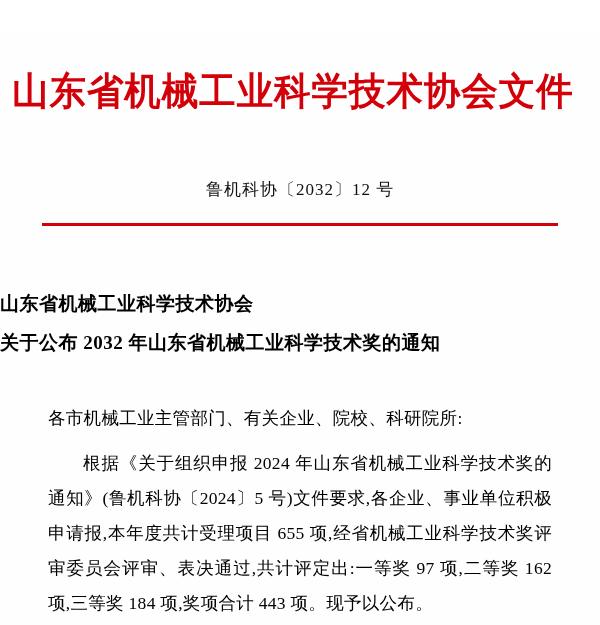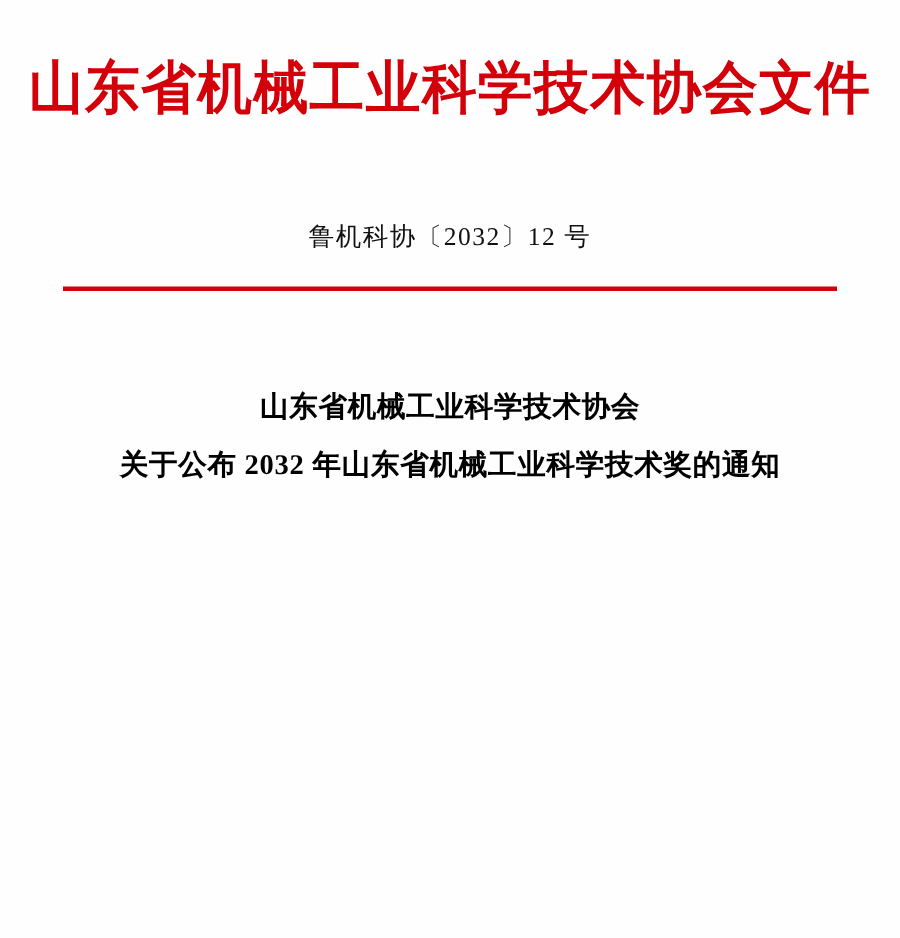--- a/index.html
+++ b/index.html
@@ -14,22 +14,22 @@
     overflow: hidden;
   }
   .page {
     position: relative;
     width: 600px;
     height: 625px;
     background: #fefefe;
     box-sizing: border-box;
   }
   .masthead {
-    text-align: center;
     padding-top: 36px;
+    margin-top: 32px;
   }
   .masthead-title {
     color: #d3000a;
     font-size: 38px;
     font-weight: bold;
     letter-spacing: 1px;
     line-height: 1.25;
     font-family: "Liberation Serif", "DejaVu Serif", serif;
     white-space: nowrap;
     transform: scaleX(0.96);
@@ -40,21 +40,20 @@
     color: #111;
     margin-top: 62px;
     letter-spacing: 1px;
   }
   .red-rule {
     margin: 22px 42px 0 42px;
     height: 3px;
     background: #d3000a;
   }
   .title-block {
-    text-align: center;
     margin-top: 58px;
   }
   .title-line {
     font-size: 19px;
     font-weight: bold;
     color: #000;
     line-height: 2.1;
     letter-spacing: 0.5px;
   }
   .body-block {
@@ -84,14 +83,18 @@
 
   <div class="doc-number">鲁机科协〔2032〕12 号</div>
 
   <div class="red-rule"></div>
 
   <div class="title-block">
     <div class="title-line">山东省机械工业科学技术协会</div>
     <div class="title-line">关于公布 2032 年山东省机械工业科学技术奖的通知</div>
   </div>
 
+  <div class="body-block">
+    <div class="salutation">各市机械工业主管部门、有关企业、院校、科研院所:</div>
+    <p class="para">根据《关于组织申报 2024 年山东省机械工业科学技术奖的通知》(鲁机科协〔2024〕5 号)文件要求,各企业、事业单位积极申请报,本年度共计受理项目 655 项,经省机械工业科学技术奖评审委员会评审、表决通过,共计评定出:一等奖 97 项,二等奖 162 项,三等奖 184 项,奖项合计 443 项。现予以公布。</p>
+  </div>
 
 </div>
 
 </body></html>

